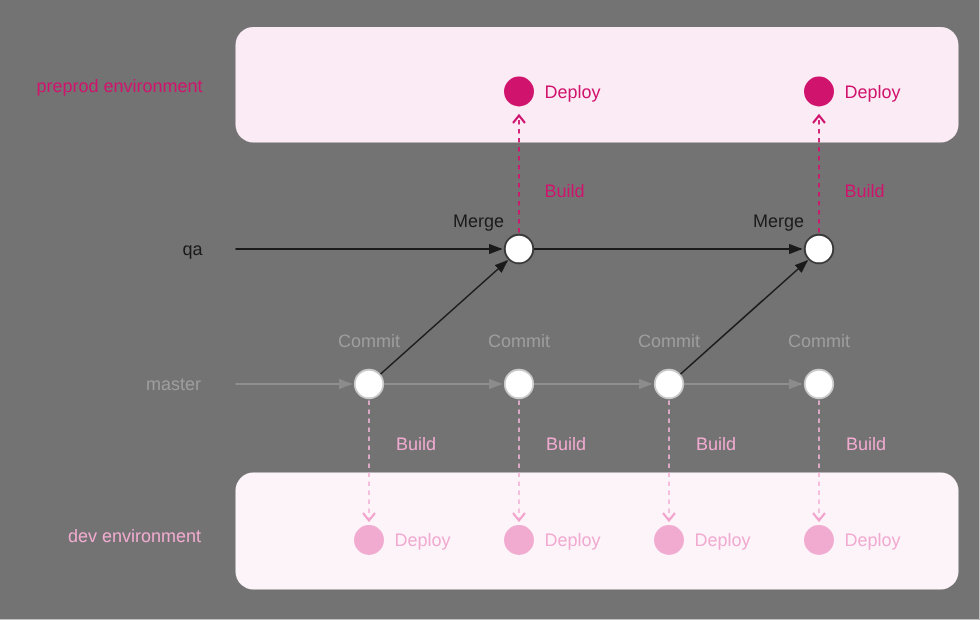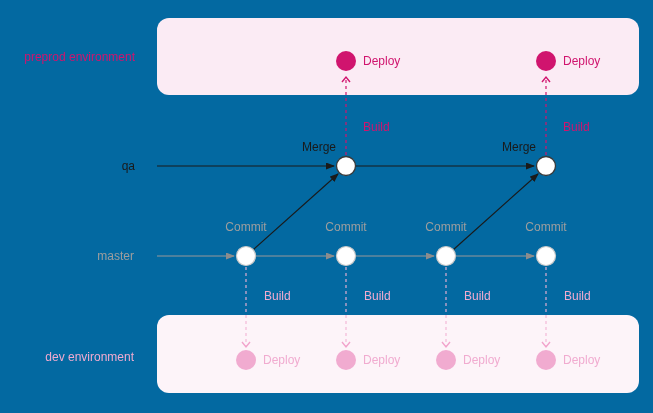--- a/index.html
+++ b/index.html
@@ -1,20 +1,20 @@
 <!DOCTYPE html>
 <html><head>
 <meta charset="utf-8">
 <style>
   html, body { margin: 0; padding: 0; background: #ffffff; }
   .canvas {
     position: relative;
     width: 653px;
     height: 413px;
-    background: #0369a1;
+    background: #737373;
     font-family: "Liberation Sans", sans-serif;
     overflow: hidden;
   }
   svg text {
     font-family: "Liberation Sans", sans-serif;
     font-size: 12px;
   }
   .txt-magenta { fill: #D0146E; }
   .txt-pink    { fill: #F1ABD0; }
   .txt-gray    { fill: #9E9E9E; }

